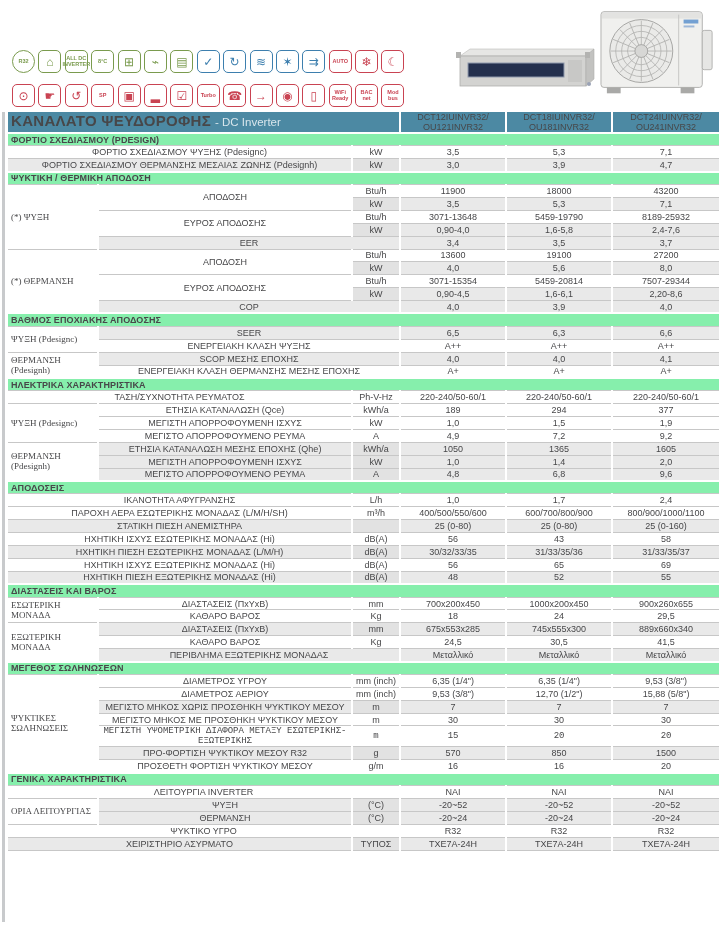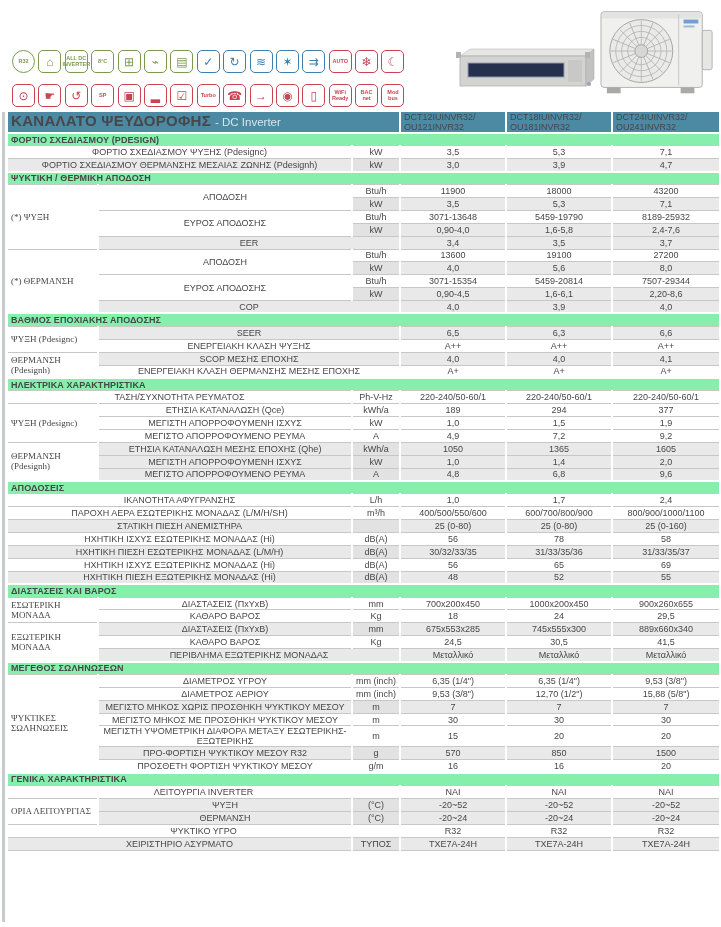--- a/index.html
+++ b/index.html
@@ -27,30 +27,30 @@
       border-bottom:1px solid #c7c7c7;box-sizing:border-box;overflow:hidden;}
   .bl{border-left:2px solid #fff;}
   tr.z0>td{background:#fff;}
   tr.z1>td{background:#e9e9e9;}
   td.unit{background:#ededed;text-align:center;font-size:8.6px;}
   tr.z1 td.unit{background:#e2e2e2;}
   th.group{background:#fff;font-weight:400;text-align:left;padding-left:4px;white-space:pre-line;font-family:Liberation Serif, serif;}
   td.wspan{background:#fff;}
   td.param{text-align:center;padding-left:4px;white-space:pre-line;}
   td.val{text-align:center;}
-  tr.h2 td{height:25px;}
+  tr.h2 td{height:25px;font-family:Liberation Mono, monospace;}
   tr.sec td{background:#86efac;font-weight:bold;font-size:9.2px;color:#3d3d3f;
       border-top:2px solid #fff;border-bottom:1px solid #fff;padding-left:4px;letter-spacing:.1px;}
 
   
   td.hd{background:#4c89a3;color:#fff;height:37px;border-bottom:2px solid #fff;}
   td.hd-title{text-align:left;padding-left:18px;}
   .t1{font-weight:bold;font-size:15px;letter-spacing:.3px;}
   .t2{font-weight:normal;font-size:11.5px;color:#d8e6ec;margin-left:4px;}
-  td.hd-model{font-size:10px;line-height:12.5px;white-space:pre-line;font-weight:normal;}
+  td.hd-model{text-align:center;font-size:10px;line-height:12.5px;white-space:pre-line;font-weight:normal;}
 </style>
 </head>
 <body>
 
 <div class="page">
 
   <div class="icons" id="icons-r1" style="top:50px">
       <div class="feat green round">
         <span class="g txt">R32</span>
       </div>
@@ -403,21 +403,21 @@
           <td class="param" colspan="2">ΣΤΑΤΙΚΗ ΠΙΕΣΗ ΑΝΕΜΙΣΤΗΡΑ</td>
           <td class="unit bl"></td>
           <td class="val bl">25 (0-80)</td>
           <td class="val bl">25 (0-80)</td>
           <td class="val bl">25 (0-160)</td>
         </tr>
         <tr class="z0">
           <td class="param" colspan="2">ΗΧΗΤΙΚΗ ΙΣΧΥΣ ΕΣΩΤΕΡΙΚΗΣ ΜΟΝΑΔΑΣ (Hi)</td>
           <td class="unit bl">dB(A)</td>
           <td class="val bl">56</td>
-          <td class="val bl">78</td>
+          <td class="val bl">43</td>
           <td class="val bl">58</td>
         </tr>
         <tr class="z1">
           <td class="param" colspan="2">ΗΧΗΤΙΚΗ ΠΙΕΣΗ ΕΣΩΤΕΡΙΚΗΣ ΜΟΝΑΔΑΣ (L/M/H)</td>
           <td class="unit bl">dB(A)</td>
           <td class="val bl">30/32/33/35</td>
           <td class="val bl">31/33/35/36</td>
           <td class="val bl">31/33/35/37</td>
         </tr>
         <tr class="z0">

